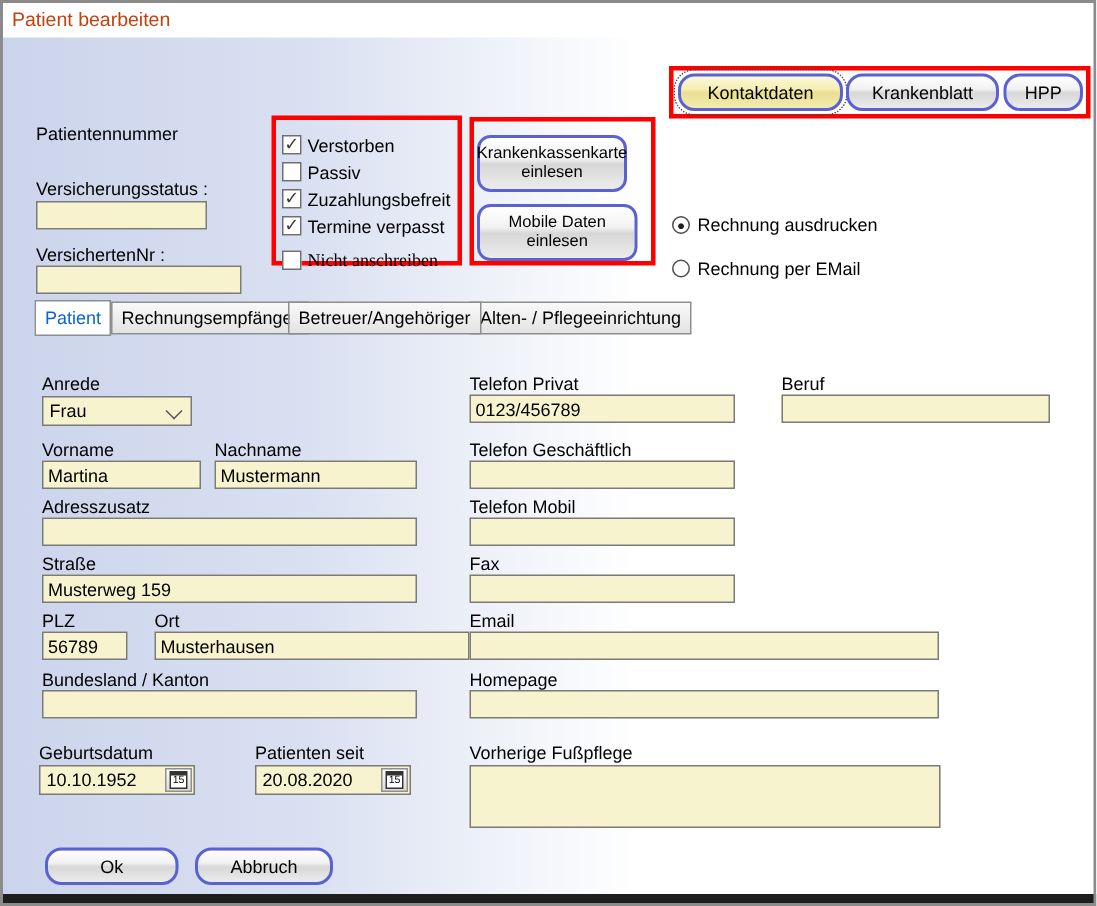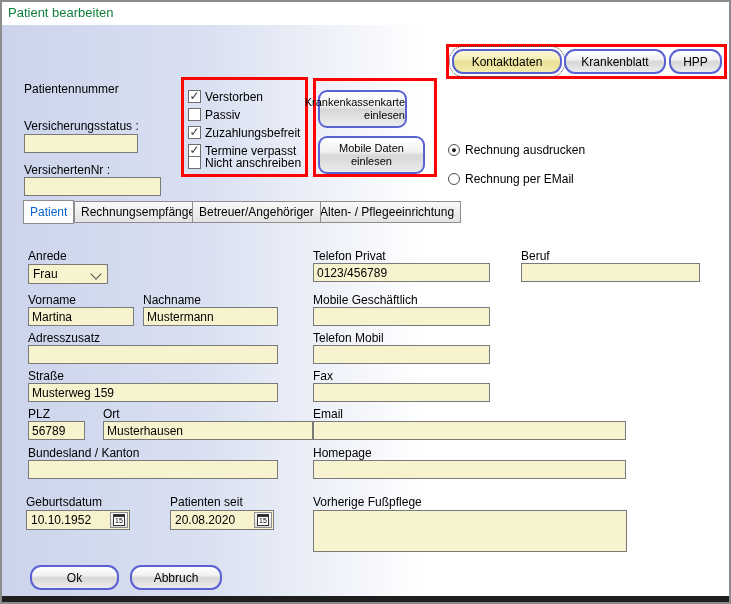--- a/index.html
+++ b/index.html
@@ -2,21 +2,21 @@
 <html><head>
 <meta charset="utf-8">
 <style>
   html,body{margin:0;padding:0;background:#fff;}
   body{font-family:"Liberation Sans",sans-serif;font-size:12px;color:#000;}
   .dialog{position:relative;width:731px;height:604px;background:#fff;overflow:hidden;}
   .frame{position:absolute;inset:0;border:2px solid #8b8b8b;pointer-events:none;z-index:60;}
   .client{position:absolute;left:2px;top:25px;right:2px;bottom:8px;
           background:linear-gradient(90deg,#ccd4ec 0%,#d9e0f1 28%,#ffffff 58%);}
   .bottombar{position:absolute;left:0;right:0;bottom:0;height:8px;background:#1e1e1e;z-index:55;}
-  .titlebar{position:absolute;left:8px;top:5px;font-size:13px;color:#15803d;z-index:5;}
+  .titlebar{position:absolute;left:8px;top:5px;font-size:13px;color:#c2410c;z-index:5;}
   .lbl{position:absolute;white-space:nowrap;z-index:5;}
   .inp{position:absolute;background:#f7f3ce;border:1px solid #7a7a7a;height:19px;
        font-family:"Liberation Sans",sans-serif;font-size:12px;color:#000;
        padding:0 3px;box-sizing:border-box;z-index:5;outline:none;}
   textarea.inp{resize:none;padding:2px 3px;}
   .redbox{position:absolute;border:3px solid #fe0000;box-sizing:border-box;z-index:4;background:transparent;}
   .btn-glossy{position:absolute;display:flex;align-items:center;justify-content:center;
        background:linear-gradient(180deg,#ffffff 0%,#f1f1f1 40%,#d7d7d7 52%,#ececec 100%);
        border:2px solid #5a61d2;border-radius:11px;box-sizing:border-box;
        font-family:"Liberation Sans",sans-serif;font-size:12px;color:#000;cursor:default;z-index:6;text-align:center;}
@@ -92,28 +92,28 @@
         <span>✓</span>
       </span>
     <span class="t">Zuzahlungsbefreit</span>
   </div>
   <div class="cbrow" style="left:188px;top:143px;">
     <span class="cbbox">
         <span>✓</span>
       </span>
     <span class="t">Termine verpasst</span>
   </div>
-  <div class="cbrow" style="left:188px;top:155px;">
+  <div class="cbrow" style="left:188px;top:166px;font-family:Liberation Serif, serif;">
     <span class="cbbox">
         <span></span>
       </span>
     <span class="t">Nicht anschreiben</span>
   </div>
 
-  <div class="btn-glossy cardbtn" style="left:318px;top:90px;width:89px;height:38px;align-items:flex-end;">
+  <div class="btn-glossy cardbtn" style="left:318px;top:90px;width:100px;height:38px;">
     <span>Krankenkassenkarte</span>
     <span>einlesen</span>
   </div>
   <div class="btn-glossy cardbtn" style="left:318px;top:136px;width:107px;height:38px;">
     <span>Mobile Daten</span>
     <span>einlesen</span>
   </div>
 
   <div class="radiorow" style="left:448px;top:143px;">
     <span class="radiocircle">
@@ -127,21 +127,21 @@
       </span>
     <span class="t">Rechnung per EMail</span>
   </div>
 
   <div class="tab active" style="left:23px;">Patient</div>
   <div class="tab" style="left:74px;">Rechnungsempfänger</div>
   <div class="tab" style="left:313px;">Alten- / Pflegeeinrichtung</div>
   <div class="tab" style="left:192px;">Betreuer/Angehöriger</div>
 
   <div class="lbl" style="left:28px;top:249px;">Anrede</div>
-  <div class="dd" style="left:28px;top:264px;width:80px;height:20px;">
+  <div class="dd" style="left:28px;top:264px;width:100px;height:20px;">
     <span>Frau</span>
     <span class="chev"></span>
   </div>
 
   <div class="lbl" style="left:28px;top:293px;">Vorname</div>
   <div class="lbl" style="left:143px;top:293px;">Nachname</div>
   <input class="inp" style="left: 28px; top: 307px; width: 106px;" value="Martina">
   <input class="inp" style="left: 143px; top: 307px; width: 135px;" value="Mustermann">
 
   <div class="lbl" style="left:28px;top:331px;">Adresszusatz</div>
@@ -173,21 +173,21 @@
       <span class="calicon">15</span>
     </span>
   </div>
 
   <div class="lbl" style="left:313px;top:249px;">Telefon Privat</div>
   <input class="inp" style="left: 313px; top: 263px; width: 177px;" value="0123/456789">
 
   <div class="lbl" style="left:521px;top:249px;">Beruf</div>
   <input class="inp" style="left: 521px; top: 263px; width: 179px;" value="">
 
-  <div class="lbl" style="left:313px;top:293px;">Mobile Geschäftlich</div>
+  <div class="lbl" style="left:313px;top:293px;">Telefon Geschäftlich</div>
   <input class="inp" style="left: 313px; top: 307px; width: 177px;" value="">
 
   <div class="lbl" style="left:313px;top:331px;">Telefon Mobil</div>
   <input class="inp" style="left: 313px; top: 345px; width: 177px;" value="">
 
   <div class="lbl" style="left:313px;top:369px;">Fax</div>
   <input class="inp" style="left: 313px; top: 383px; width: 177px;" value="">
 
   <div class="lbl" style="left:313px;top:407px;">Email</div>
   <input class="inp" style="left: 313px; top: 421px; width: 313px;" value="">

